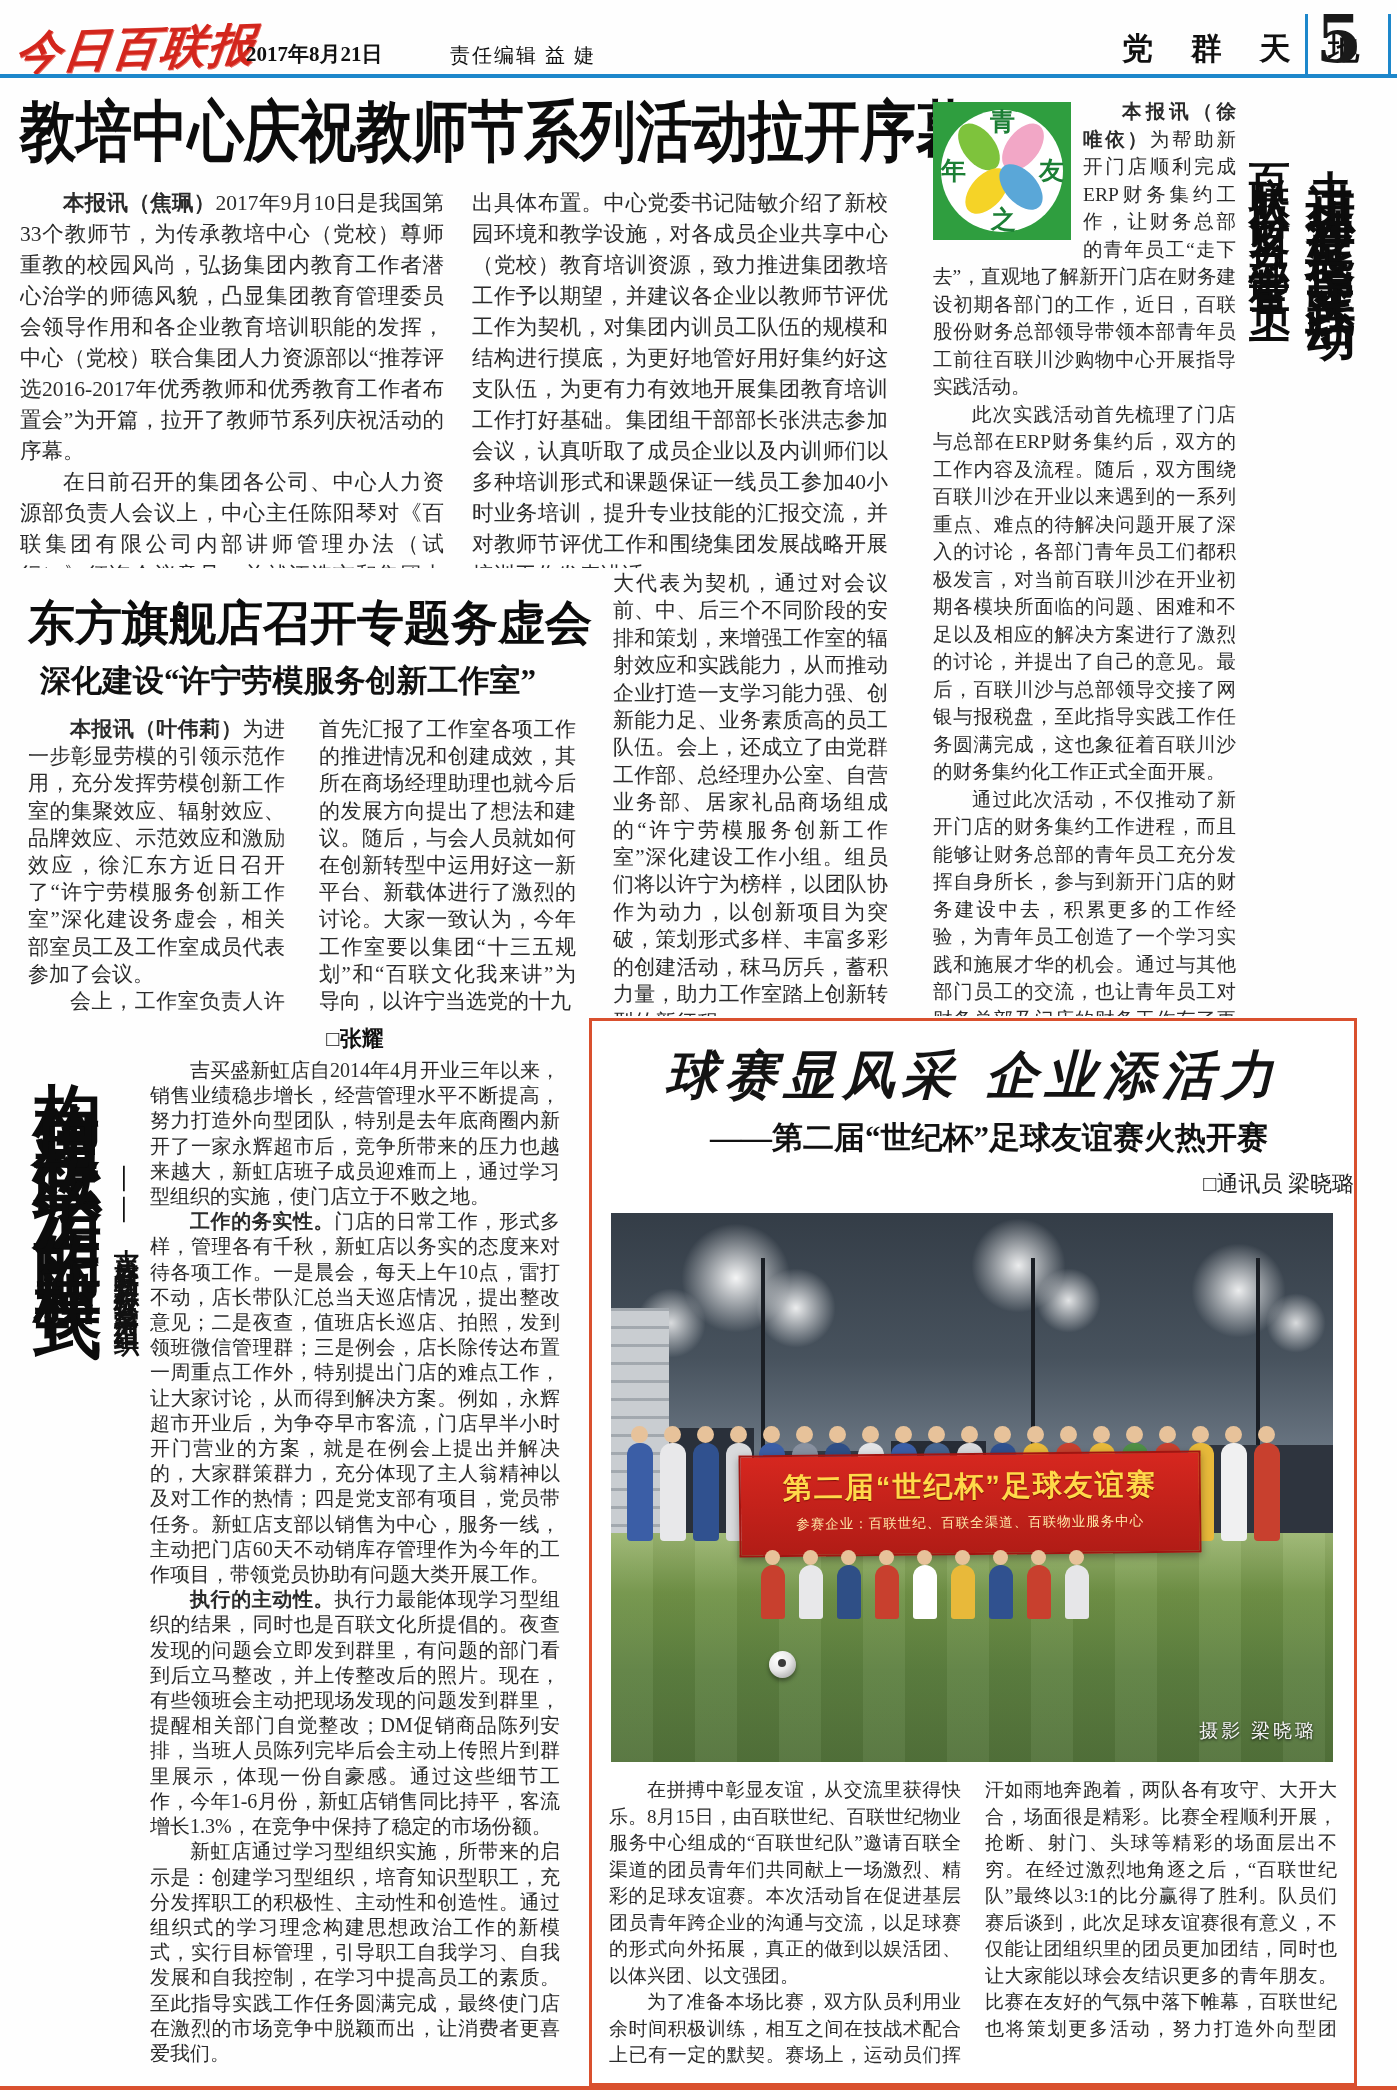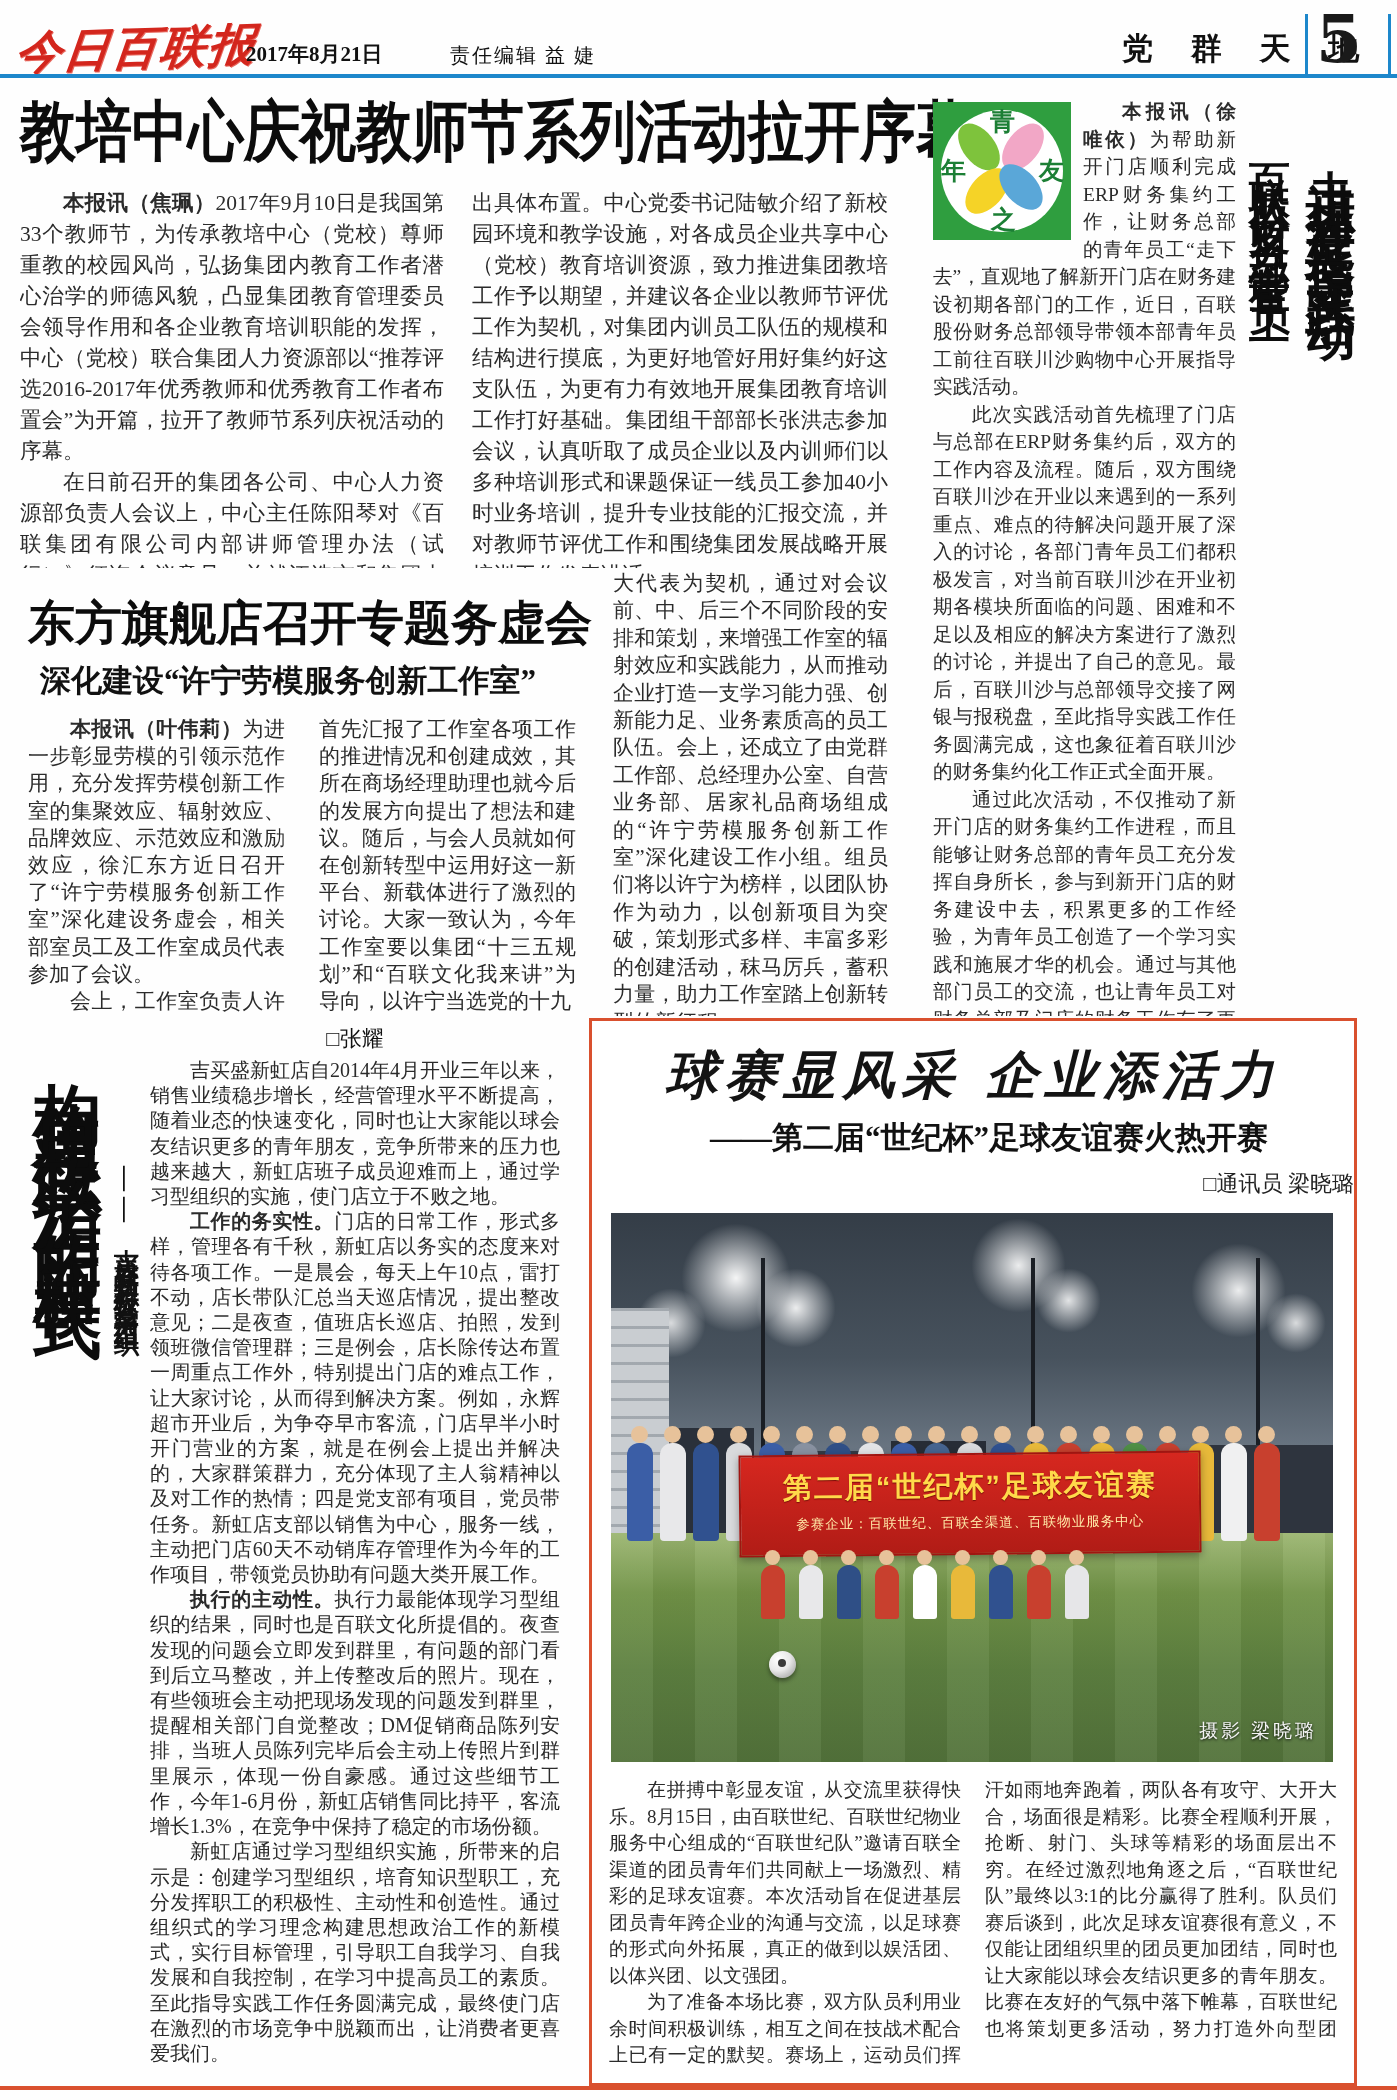--- a/index.html
+++ b/index.html
@@ -64,21 +64,21 @@
   .a3c3{position:absolute;left:613px;top:570px;width:275px;height:446px;font-size:21px;
         line-height:27.4px;text-align:justify;overflow:hidden;}
 
   
   .a4-vtitle{position:absolute;left:24px;top:1028px;height:1062px;writing-mode:vertical-rl;
              text-orientation:upright;font-size:68px;font-weight:900;letter-spacing:19px;
              color:#0c0c0c;font-family:"Liberation Sans",sans-serif;}
   .a4-vsub{position:absolute;left:110px;top:1166px;height:610px;writing-mode:vertical-rl;
            text-orientation:mixed;font-size:25px;font-weight:bold;letter-spacing:6px;color:#111;}
   .a4-author{position:absolute;left:150px;top:1024px;width:410px;text-align:center;
-             font-size:22px;font-weight:normal;color:#111;}
+             font-size:22px;font-weight:bold;color:#111;}
   .a4-body{position:absolute;left:150px;top:1058px;width:410px;height:1030px;font-size:20px;
            line-height:25.2px;text-align:justify;overflow:hidden;}
 
   
   .box{position:absolute;left:577px;top:1018px;width:768px;height:1068px;border:3px solid #d9502e;
        background:#fff;margin-left:12px;}
   .box-title{position:absolute;left:0;top:20px;width:100%;text-align:center;font-size:52px;
              font-weight:bold;font-style:italic;letter-spacing:7px;color:#141414;
              font-family:"DejaVu Serif",serif;}
   .box-sub{position:absolute;left:16px;top:96px;width:100%;text-align:center;font-size:31px;
@@ -211,21 +211,21 @@
     </div>
   </div>
   <div class="a3c3" data-name="article3-column-3">
     <p class="noind"><span>大代表为契机，通过对会议前、中、后三个不同阶段的安排和策划，来增强工作室的辐射效应和实践能力，从而推动企业打造一支学习能力强、创新能力足、业务素质高的员工队伍。会上，还成立了由党群工作部、总经理办公室、自营业务部、居家礼品商场组成的“许宁劳模服务创新工作室”深化建设工作小组。组员们将以许宁为榜样，以团队协作为动力，以创新项目为突破，策划形式多样、丰富多彩的创建活动，秣马厉兵，蓄积力量，助力工作室踏上创新转型的新征程。</span></p>
   </div>
 
   <div class="a4-vtitle" data-name="article4-vertical-headline">构建思想政治工作的新模式</div>
   <div class="a4-vsub" data-name="article4-vertical-subtitle">——吉买盛新虹店积极打造学习型组织</div>
   <div class="a4-author" data-name="article4-author">□张耀</div>
   <div class="a4-body" data-name="article4-body">
-    <p class="ind"><span>吉买盛新虹店自2014年4月开业三年以来，销售业绩稳步增长，经营管理水平不断提高，随着业态的快速变化，同时也让大家能以球会友结识更多的青年朋友，竞争所带来的压力也越来越大，新虹店班子成员迎难而上，通过学习型组织的实施，使门店立于不败之地。</span></p>
+    <p class="ind"><span>吉买盛新虹店自2014年4月开业三年以来，销售业绩稳步增长，经营管理水平不断提高，努力打造外向型团队，特别是去年底商圈内新开了一家永辉超市后，竞争所带来的压力也越来越大，新虹店班子成员迎难而上，通过学习型组织的实施，使门店立于不败之地。</span></p>
     <p class="ind"><b data-name="para-lead">工作的务实性。</b><span>门店的日常工作，形式多样，管理各有千秋，新虹店以务实的态度来对待各项工作。一是晨会，每天上午10点，雷打不动，店长带队汇总当天巡店情况，提出整改意见；二是夜查，值班店长巡店、拍照，发到领班微信管理群；三是例会，店长除传达布置一周重点工作外，特别提出门店的难点工作，让大家讨论，从而得到解决方案。例如，永辉超市开业后，为争夺早市客流，门店早半小时开门营业的方案，就是在例会上提出并解决的，大家群策群力，充分体现了主人翁精神以及对工作的热情；四是党支部有项目，党员带任务。新虹店支部以销售为中心，服务一线，主动把门店60天不动销库存管理作为今年的工作项目，带领党员协助有问题大类开展工作。</span></p>
     <p class="ind"><b data-name="para-lead">执行的主动性。</b><span>执行力最能体现学习型组织的结果，同时也是百联文化所提倡的。夜查发现的问题会立即发到群里，有问题的部门看到后立马整改，并上传整改后的照片。现在，有些领班会主动把现场发现的问题发到群里，提醒相关部门自觉整改；DM促销商品陈列安排，当班人员陈列完毕后会主动上传照片到群里展示，体现一份自豪感。通过这些细节工作，今年1-6月份，新虹店销售同比持平，客流增长1.3%，在竞争中保持了稳定的市场份额。</span></p>
     <p class="ind"><span>新虹店通过学习型组织实施，所带来的启示是：创建学习型组织，培育知识型职工，充分发挥职工的积极性、主动性和创造性。通过组织式的学习理念构建思想政治工作的新模式，实行目标管理，引导职工自我学习、自我发展和自我控制，在学习中提高员工的素质。至此指导实践工作任务圆满完成，最终使门店在激烈的市场竞争中脱颖而出，让消费者更喜爱我们。</span></p>
   </div>
 
   <div class="box" data-name="article5-box">
     <div class="box-title" data-name="article5-title">球赛显风采  企业添活力</div>
     <div class="box-sub" data-name="article5-subtitle">——第二届“世纪杯”足球友谊赛火热开赛</div>
     <div class="box-author" data-name="article5-author">□通讯员 梁晓璐</div>
 

